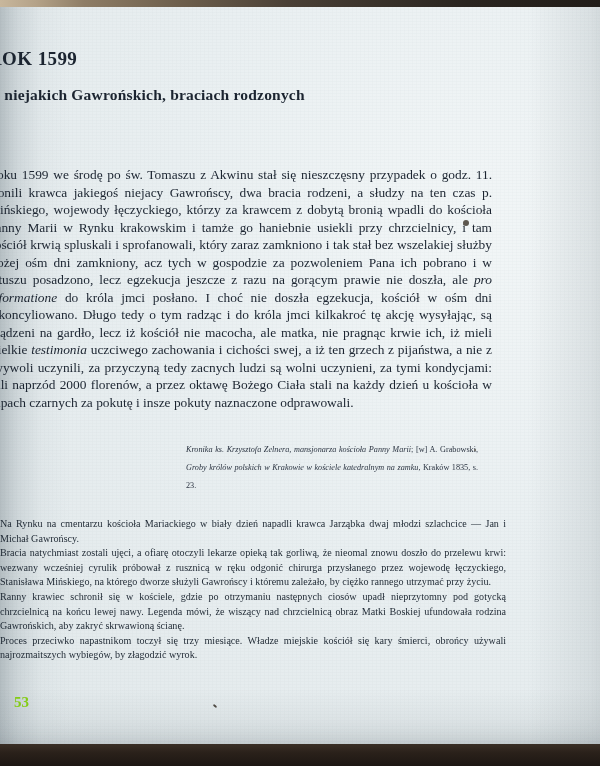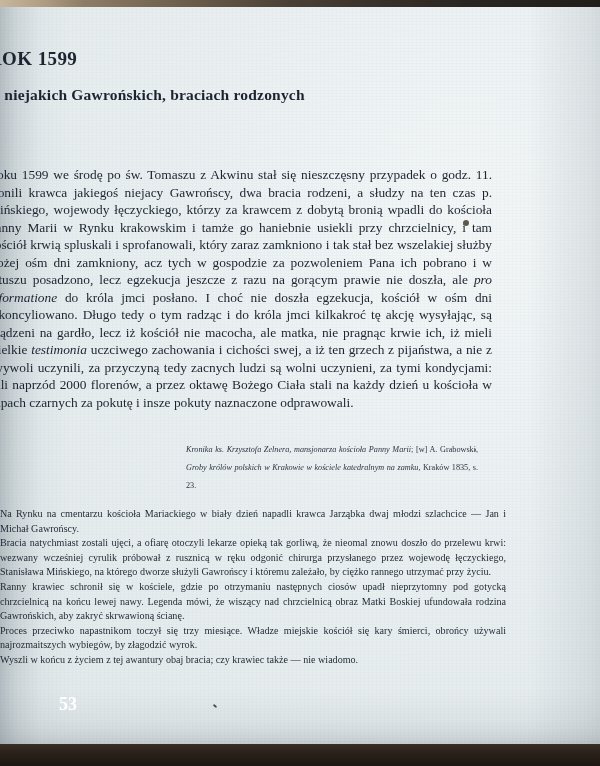--- a/index.html
+++ b/index.html
@@ -148,38 +148,37 @@
     margin-left: 200px;
     width: 292px;
     font-size: 8.2px;
     line-height: 18px;
     text-align: justify;
     color: #2a3340;
   }
   .citation i { font-style: italic; }
 
   .commentary {
-    margin-top: 12px;
+    margin-top: 22px;
     margin-left: 14px;
     width: 506px;
     font-size: 10.1px;
     line-height: 14.6px;
     text-align: justify;
     color: #1d2732;
   }
   .commentary p { margin: 0; }
 
   .folio {
     position: absolute;
     left: 14px;
     top: 690px;
-    font-size: 18px;
+    font-size: 15px;
     font-weight: bold;
-    color: #ffffff;
-    margin-left: 45px;
+    color: #84cc16;
   }
 
   
   .speck {
     position: absolute;
     z-index: 5;
     background: #4e4a44;
     border-radius: 50%;
     pointer-events: none;
   }
@@ -210,21 +209,20 @@
 
       <div class="citation">
         <i>Kronika ks. Krzysztofa Zelnera, mansjonarza kościoła Panny Marii</i><span>; [w] A. Grabowski, </span><i>Groby królów polskich w Krakowie w kościele katedralnym na zamku</i><span>, Kraków 1835, s. 23.</span>
       </div>
 
       <div class="commentary">
         <p>Na Rynku na cmentarzu kościoła Mariackiego w biały dzień napadli krawca Jarząbka dwaj młodzi szlachcice — Jan i Michał Gawrońscy.</p>
         <p>Bracia natychmiast zostali ujęci, a ofiarę otoczyli lekarze opieką tak gorliwą, że nieomal znowu doszło do przelewu krwi: wezwany wcześniej cyrulik próbował z rusznicą w ręku odgonić chirurga przysłanego przez wojewodę łęczyckiego, Stanisława Mińskiego, na którego dworze służyli Gawrońscy i któremu zależało, by ciężko rannego utrzymać przy życiu.</p>
         <p>Ranny krawiec schronił się w kościele, gdzie po otrzymaniu następnych ciosów upadł nieprzytomny pod gotycką chrzcielnicą na końcu lewej nawy. Legenda mówi, że wiszący nad chrzcielnicą obraz Matki Boskiej ufundowała rodzina Gawrońskich, aby zakryć skrwawioną ścianę.</p>
         <p>Proces przeciwko napastnikom toczył się trzy miesiące. Władze miejskie kościół się kary śmierci, obrońcy używali najrozmaitszych wybiegów, by złagodzić wyrok.</p>
-        <p>Wyszli w końcu z życiem z tej awantury obaj bracia; czy krawiec także — nie wiadomo.</p>
       </div>
 
     </div>
 
     <div class="folio">53</div>
 
   </div>
 
   <div class="gutter-shade"></div>
   <div class="vignette"></div>

